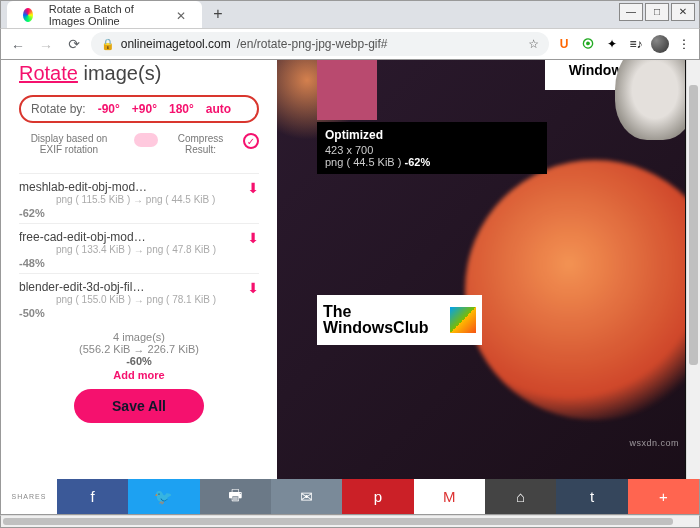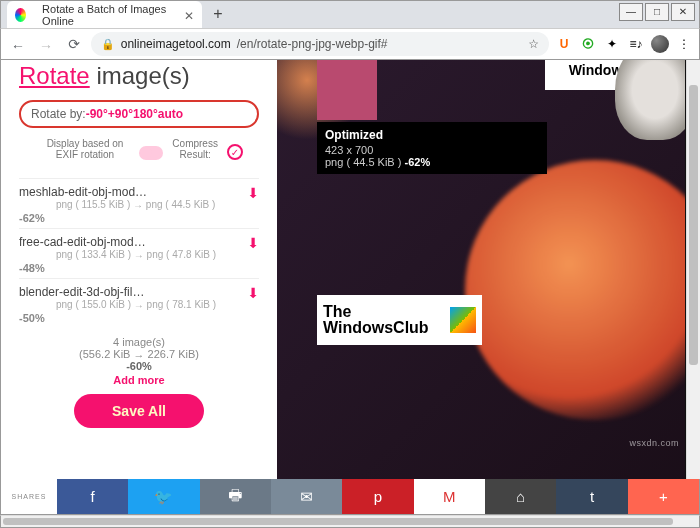--- a/index.html
+++ b/index.html
@@ -1,20 +1,20 @@
 <!DOCTYPE html>
 <html><head>
 <meta charset="utf-8">
 <style>
   * { box-sizing: border-box; margin: 0; padding: 0; font-family: -apple-system, BlinkMacSystemFont, "Segoe UI", Arial, sans-serif; }
   body { width: 700px; height: 528px; background: #fff; overflow: hidden; position: relative; }
 
   
   .titlebar { height: 28px; background: #dee1e6; display: flex; align-items: flex-end; border: 1px solid #999; border-bottom: none; position: relative; }
-  .tab { background: #fff; height: 27px; margin-left: 6px; border-radius: 6px 6px 0 0; display: flex; align-items: center; padding: 0 8px; gap: 16px; width: 195px; font-size: 11px; color: #333; }
+  .tab { background: #fff; height: 27px; margin-left: 6px; border-radius: 6px 6px 0 0; display: flex; align-items: center; padding: 0 16px; gap: 16px; width: 195px; font-size: 11px; color: #333; }
   .favicon { width: 14px; height: 14px; border-radius: 50%; background: conic-gradient(#f06,#ff0,#0f6,#06f,#f06); }
   .tab-x { width: 12px; height: 12px; font-size: 12px; text-align: center; color: #666; margin-left: auto; }
   .newtab { width: 20px; height: 20px; font-size: 16px; text-align: center; color: #444; margin-left: 6px; margin-bottom: 3px; }
   .winctrls { position: absolute; right: 4px; top: 2px; display: flex; gap: 2px; }
   .winbtn { width: 24px; height: 18px; border: 1px solid #888; background: #f3f3f3; font-size: 10px; text-align: center; line-height: 16px; color: #333; }
 
   .addrbar { height: 32px; border: 1px solid #999; border-top: 1px solid #ccc; display: flex; align-items: center; gap: 6px; padding: 0 6px; background: #fff; }
   .navbtn { width: 22px; height: 22px; display: flex; align-items: center; justify-content: center; color: #5f6368; font-size: 14px; }
   .navbtn.disabled { color: #bbb; }
   .url { flex: 1; background: #f1f3f4; border-radius: 12px; height: 24px; display: flex; align-items: center; gap: 6px; padding: 0 10px; font-size: 12px; color: #555; }
@@ -39,41 +39,41 @@
   .card h4 { font-size: 12px; margin-bottom: 2px; font-weight: bold; }
   .card .line { color: #ccc; }
   .card .pct { font-weight: bold; color: #fff; }
   .preview-bar { position: absolute; right: 0; top: 0; width: 140px; height: 40px; background: #fff; display: flex; align-items: center; justify-content: center; font-size: 14px; font-weight: bold; color: #000; }
   .preview-skull { position: absolute; right: 0; top: 0; width: 80px; height: 100px; background: radial-gradient(ellipse at center, #e4e0dc 40%, #8a867e 80%); border-radius: 50% 50% 40% 40%; }
   .preview-sidebar { position: absolute; left: 40px; top: 0; width: 60px; height: 70px; background: #b94a6f; }
   .wc-logo { position: absolute; left: 40px; top: 245px; width: 165px; height: 50px; background: #fff; display: flex; align-items: center; padding: 4px 6px; font-size: 16px; font-weight: bold; color: #000; line-height: 1; }
   .wc-logo .sq { width: 26px; height: 26px; background: linear-gradient(135deg, #00a1f1, #7cbb00 50%, #ffbb00 50%, #f65314); margin-left: auto; }
 
   
-  .h1 { font-size: 24px; color: #444; margin: 4px 0 10px; }
+  .h1 { font-size: 20px; color: #444; margin: 4px 0 10px; }
   .h1 .u { color: #f5116e; text-decoration: underline; }
-  .rotrow { display: flex; align-items: center; font-size: 12px; color: #666; border: 2px solid #d9362e; border-radius: 18px; padding: 5px 10px; }
+  .rotrow { display: flex; align-items: center; gap: 12px; font-size: 12px; color: #666; border: 2px solid #d9362e; border-radius: 18px; padding: 5px 10px; }
   .rotrow span.opt { color: #f5116e; font-weight: bold; font-size: 12px; }
-  .flagrow { display: flex; align-items: flex-end; font-size: 10px; color: #777; margin: 10px 16px; justify-content: space-between; }
+  .flagrow { display: flex; align-items: flex-start; font-size: 10px; color: #777; margin: 10px 0; justify-content: space-between; }
   .togg { width: 24px; height: 14px; border-radius: 8px; background: #ffc9de; position: relative; }
   .togg::after { content: ""; width: 12px; height: 12px; border-radius: 50%; background: #ffc9de; position: absolute; left: 1px; top: 1px; }
   .chk { width: 16px; height: 16px; border: 2px solid #f5116e; border-radius: 50%; display: flex; align-items: center; justify-content: center; color: #f5116e; font-size: 10px; }
 
   .filelist { margin-top: 18px; }
   .file { border-top: 1px solid #eee; padding: 6px 0 4px; position: relative; font-size: 11px; }
   .file .name { color: #444; font-size: 12px; }
   .file .meta { color: #aaa; font-size: 10px; padding-left: 37px; }
   .file .pct { color: #888; font-weight: bold; font-size: 11px; margin-top: 2px; }
   .file .dl { position: absolute; right: 0; top: 6px; color: #f5116e; font-size: 14px; }
 
   .summary { text-align: center; font-size: 11px; color: #888; margin-top: 8px; }
   .summary .pct { font-weight: bold; color: #666; }
   .summary .add { color: #f5116e; font-weight: bold; margin-top: 2px; }
 
-  .save { display: block; width: 130px; margin: 8px auto 0; background: #f5116e; color: #fef9c3; border: none; border-radius: 20px; padding: 9px 0; font-size: 14px; font-weight: bold; text-align: center; }
+  .save { display: block; width: 130px; margin: 8px auto 0; background: #f5116e; color: #0f172a; border: none; border-radius: 20px; padding: 9px 0; font-size: 14px; font-weight: bold; text-align: center; }
 
   
   .sharebar { position: absolute; left: 0; right: 0; bottom: 13px; height: 36px; display: flex; border: 1px solid #999; border-top: none; }
   .shares-lbl { width: 56px; font-size: 7px; color: #888; display: flex; align-items: center; justify-content: center; background: #fff; letter-spacing: 1px; }
   .share { flex: 1; display: flex; align-items: center; justify-content: center; color: #fff; font-size: 15px; }
   .fb{background:#3b5998}.tw{background:#1da1f2}.pr{background:#6b7987}.em{background:#7a8a99}.pin{background:#cb2027}.gm{background:#fff;color:#d33}.li{background:#0077b5}.bf{background:#444}.tb{background:#35465c}.more{background:#ff6550}
 
   .bottomscroll { position: absolute; left: 0; right: 0; bottom: 0; height: 13px; background: #f0f0f0; border: 1px solid #999; border-top: 1px solid #ddd; }
   .bottomscroll .thumb { position: absolute; left: 2px; top: 2px; bottom: 2px; width: 670px; background: #c0c0c0; border-radius: 3px; }
 

